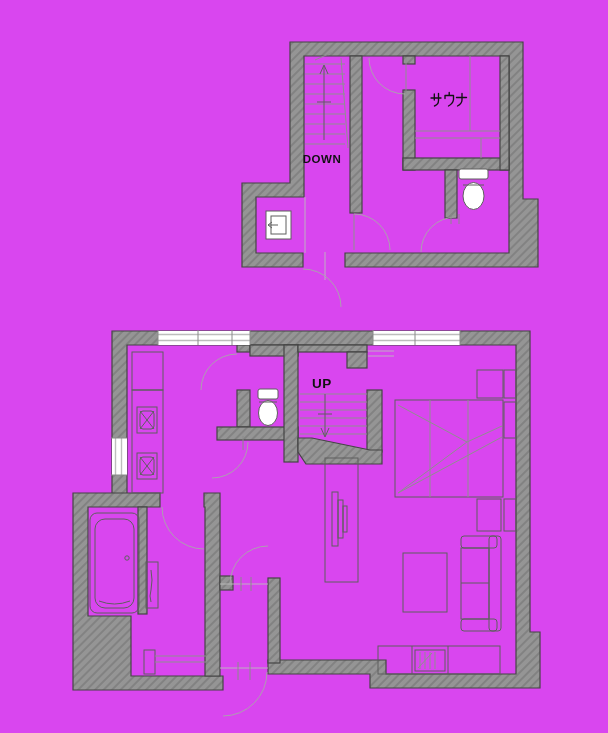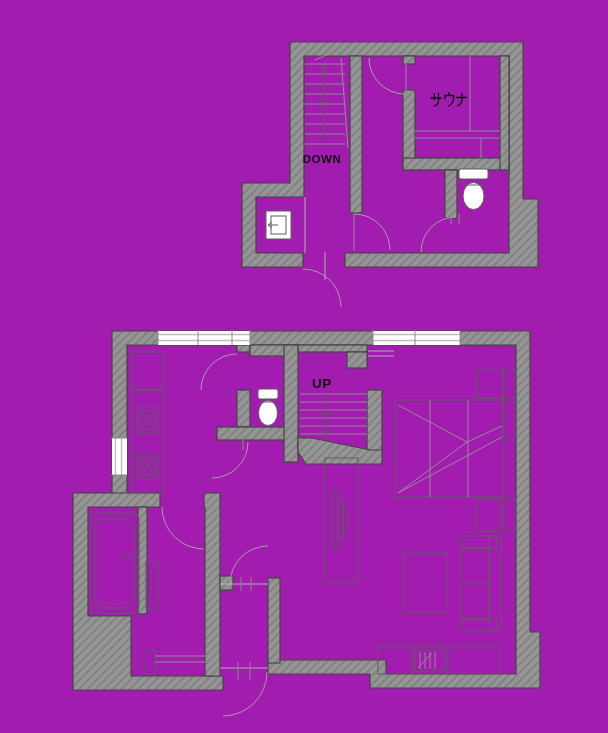--- a/index.html
+++ b/index.html
@@ -1,16 +1,16 @@
 <!DOCTYPE html>
 <html style="--wall_fill: #959595; --wall_hatch: #7b7b7b; --wall_outline: #454545; --line: #8f8f8f; --line_dark: #5f5f5f; --window: #bdbdbd; --label_text: #111111;"><head>
 <meta charset="utf-8">
 <style>
   html,body{margin:0;padding:0;background:#ffffff;}
-  .stage{position:relative;width:608px;height:733px;background:#a21caf;overflow:hidden;}
+  .stage{position:relative;width:608px;height:733px;background:#d946ef;overflow:hidden;}
   svg{display:block;}
   .wall{fill:url(#hatchP);stroke:var(--wall_outline,#4a4a4a);stroke-width:1.2;stroke-linejoin:miter;}
   .ln{stroke:var(--line,#8f8f8f);stroke-width:1;fill:none;}
   .lnl{stroke:#bcbcbc;stroke-width:0.9;fill:none;}
   .fix{fill:#ffffff;stroke:var(--line_dark,#5f5f5f);stroke-width:1;}
   .fixn{fill:none;stroke:var(--line_dark,#5f5f5f);stroke-width:1;}
   .arc{fill:none;stroke:#a8a8a8;stroke-width:0.9;}
   .win{stroke:var(--window,#bdbdbd);stroke-width:1.4;fill:none;}
   .tick{stroke:#8a8a8a;stroke-width:1;fill:none;}
   .lbl{font-family:"Liberation Sans",sans-serif;font-weight:700;fill:var(--label_text,#111);}

